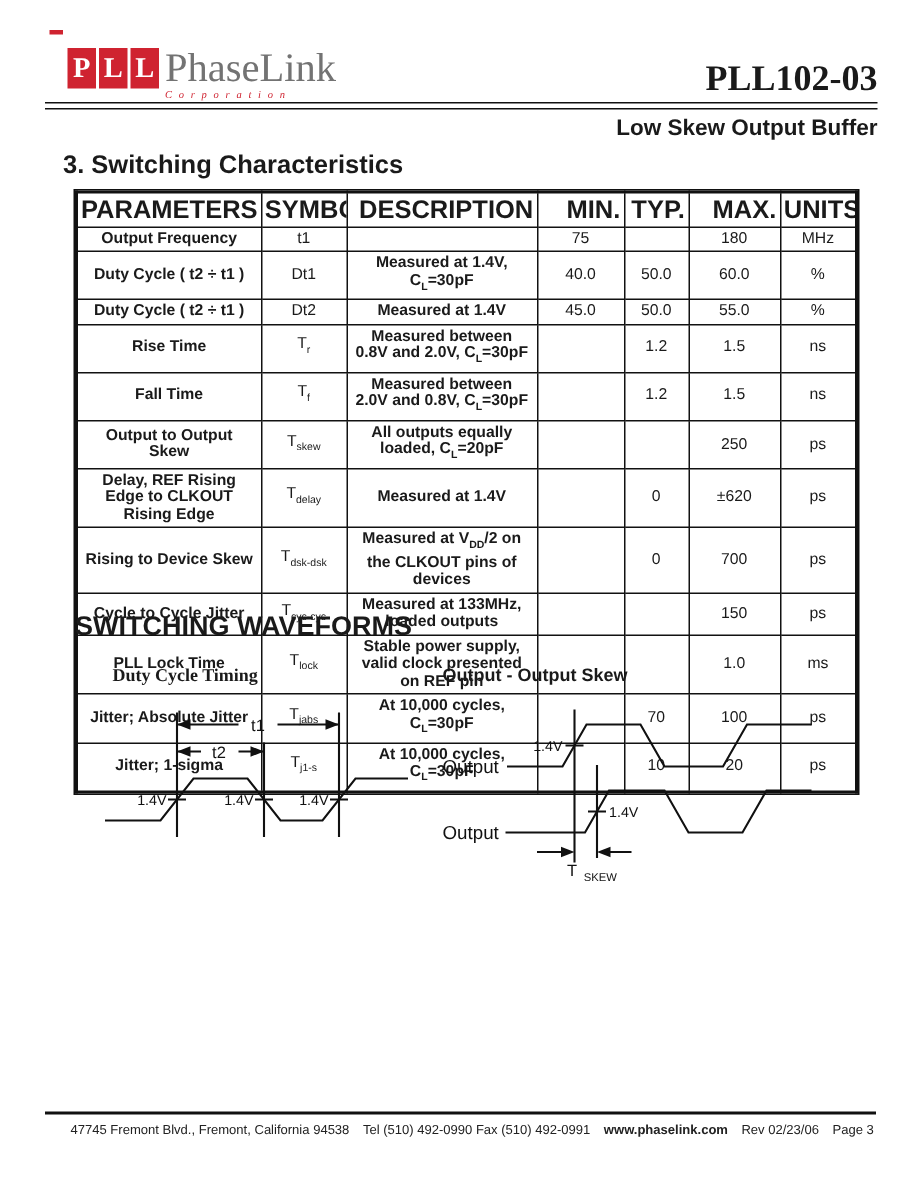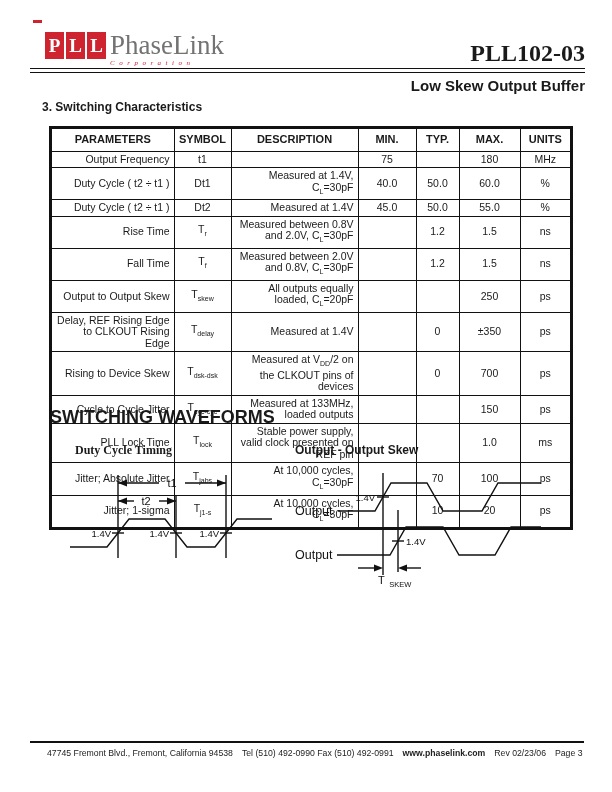--- a/index.html
+++ b/index.html
@@ -23,32 +23,32 @@
             display:flex;align-items:center;justify-content:center;}
   .brand-wrap{margin-left:4px;}
   .brand{font-family:"Liberation Serif",serif;font-size:27px;color:#737373;line-height:26px;}
   .brand-sub{font-family:"Liberation Serif",serif;font-style:italic;font-size:7px;
              letter-spacing:4.5px;color:#cf2330;margin-top:1px;}
   .part-number{right:27px;top:40px;font-family:"Liberation Serif",serif;font-weight:bold;
                font-size:24px;}
   .rule-a{left:30px;top:68px;width:555px;height:1.4px;background:#111;}
   .rule-b{left:30px;top:71.5px;width:555px;height:1.4px;background:#111;}
   .subtitle{right:27px;top:77px;font-weight:bold;font-size:15px;padding-left:16px;}
-  .section-title{left:42px;top:100px;font-weight:bold;font-size:12px;}
+  .section-title{left:42px;top:100px;font-weight:bold;font-size:17px;}
 
   
   .spec-table{position:absolute;left:50px;top:127px;z-index:1;border-collapse:collapse;
               table-layout:fixed;width:522px;background:transparent;
               font-size:10.5px;line-height:11.5px;}
   .spec-table th,.spec-table td{border:1px solid #111;padding:2px 4px;vertical-align:middle;
               overflow:hidden;}
-  .spec-table th{font-size:11px;padding:5px 2px;}
+  .spec-table th{font-size:17px;padding:5px 2px;text-align:right;}
   .spec-table{border:2px solid #111;outline:1px solid #111;}
   .c-center{text-align:center;}
-  .c-left{text-align:right;}
+  .c-left{text-align:center;font-weight:bold;}
   sub{font-size:7px;}
 
   
   .wave-heading{left:50px;top:407px;font-weight:bold;font-size:18px;}
   .duty-title{left:75px;top:443px;font-weight:bold;font-size:12px;font-family:Liberation Serif, serif;}
   .skew-title{left:295px;top:443px;font-weight:bold;font-size:12px;}
   svg text{font-family:"Liberation Sans",sans-serif;fill:#111;}
 
   
   .footer-rule{left:30px;top:741px;width:554px;height:2.4px;background:#111;}
@@ -158,21 +158,21 @@
           <td class="c-center"></td>
           <td class="c-center">250</td>
           <td class="c-center">ps</td>
         </tr>
         <tr>
           <td class="c-left">Delay, REF Rising Edge to CLKOUT Rising Edge</td>
           <td class="c-center">T<sub>delay</sub></td>
           <td class="c-left">Measured at 1.4V</td>
           <td class="c-center"></td>
           <td class="c-center">0</td>
-          <td class="c-center">±350</td>
+          <td class="c-center">±620</td>
           <td class="c-center">ps</td>
         </tr>
         <tr>
           <td class="c-left">Rising to Device Skew</td>
           <td class="c-center">T<sub>dsk-dsk</sub></td>
           <td class="c-left">Measured at V<sub>DD</sub>/2 on the CLKOUT pins of devices</td>
           <td class="c-center"></td>
           <td class="c-center">0</td>
           <td class="c-center">700</td>
           <td class="c-center">ps</td>

